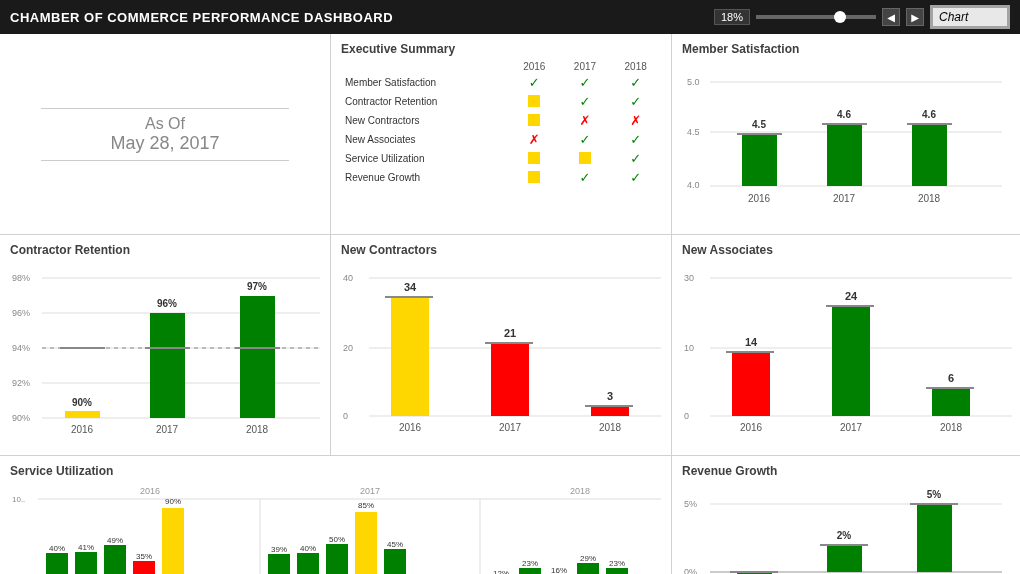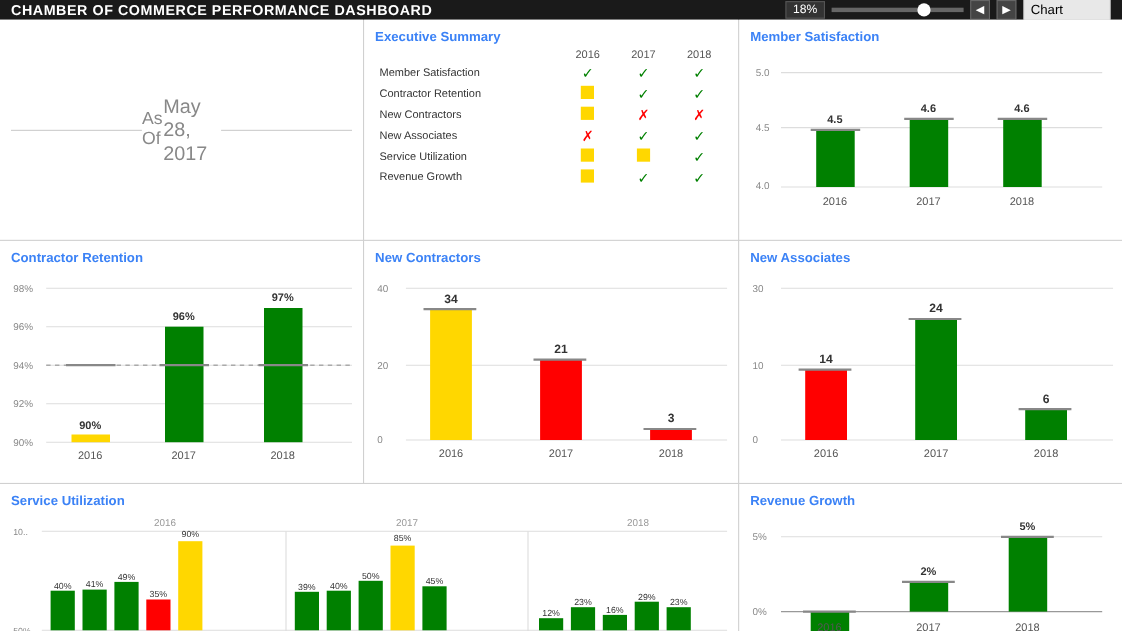--- a/index.html
+++ b/index.html
@@ -4,21 +4,21 @@
   <style>
     * { box-sizing: border-box; margin: 0; padding: 0; }
     body { font-family: Arial, sans-serif; background: #f0f0f0; width: 1020px; height: 574px; overflow: hidden; }
 
     .header {
       background: #1a1a1a;
       color: white;
       display: flex;
       align-items: center;
       padding: 0 10px;
-      height: 18px;
+      height: 34px;
     }
     .header-title {
       font-size: 13px;
       font-weight: bold;
       flex: 1;
       letter-spacing: 0.5px;
     }
     .header-controls {
       display: flex;
       align-items: center;
@@ -59,26 +59,27 @@
       width: 18px;
       height: 18px;
       display: flex;
       align-items: center;
       justify-content: center;
       font-size: 10px;
       cursor: pointer;
     }
     .chart-select {
       background: #e8e8e8;
-      border: 1px solid #a3a3a3;
+      border: 3px solid #a3a3a3;
       padding: 2px 20px 2px 6px;
       font-size: 12px;
       appearance: none;
       cursor: pointer;
       min-width: 80px;
+      font-style: italic;
     }
     .chart-select-wrapper {
       position: relative;
     }
 
     .dashboard {
       display: grid;
       grid-template-columns: 330px 340px 350px;
       grid-template-rows: 200px 220px 154px;
       gap: 0;
@@ -89,28 +90,28 @@
     .panel {
       background: white;
       padding: 8px 10px;
       position: relative;
       overflow: hidden;
     }
 
     .panel-title {
       font-size: 12px;
       font-weight: bold;
-      color: #3b82f6;
+      color: #404040;
       margin-bottom: 4px;
     }
 
     
     .as-of-panel {
       display: flex;
-      flex-direction: row;
+      flex-direction: column;
       align-items: center;
       justify-content: center;
     }
     .as-of-line {
       width: 80%;
       height: 1px;
       background: #ccc;
       margin: 6px 0;
     }
     .as-of-label {

